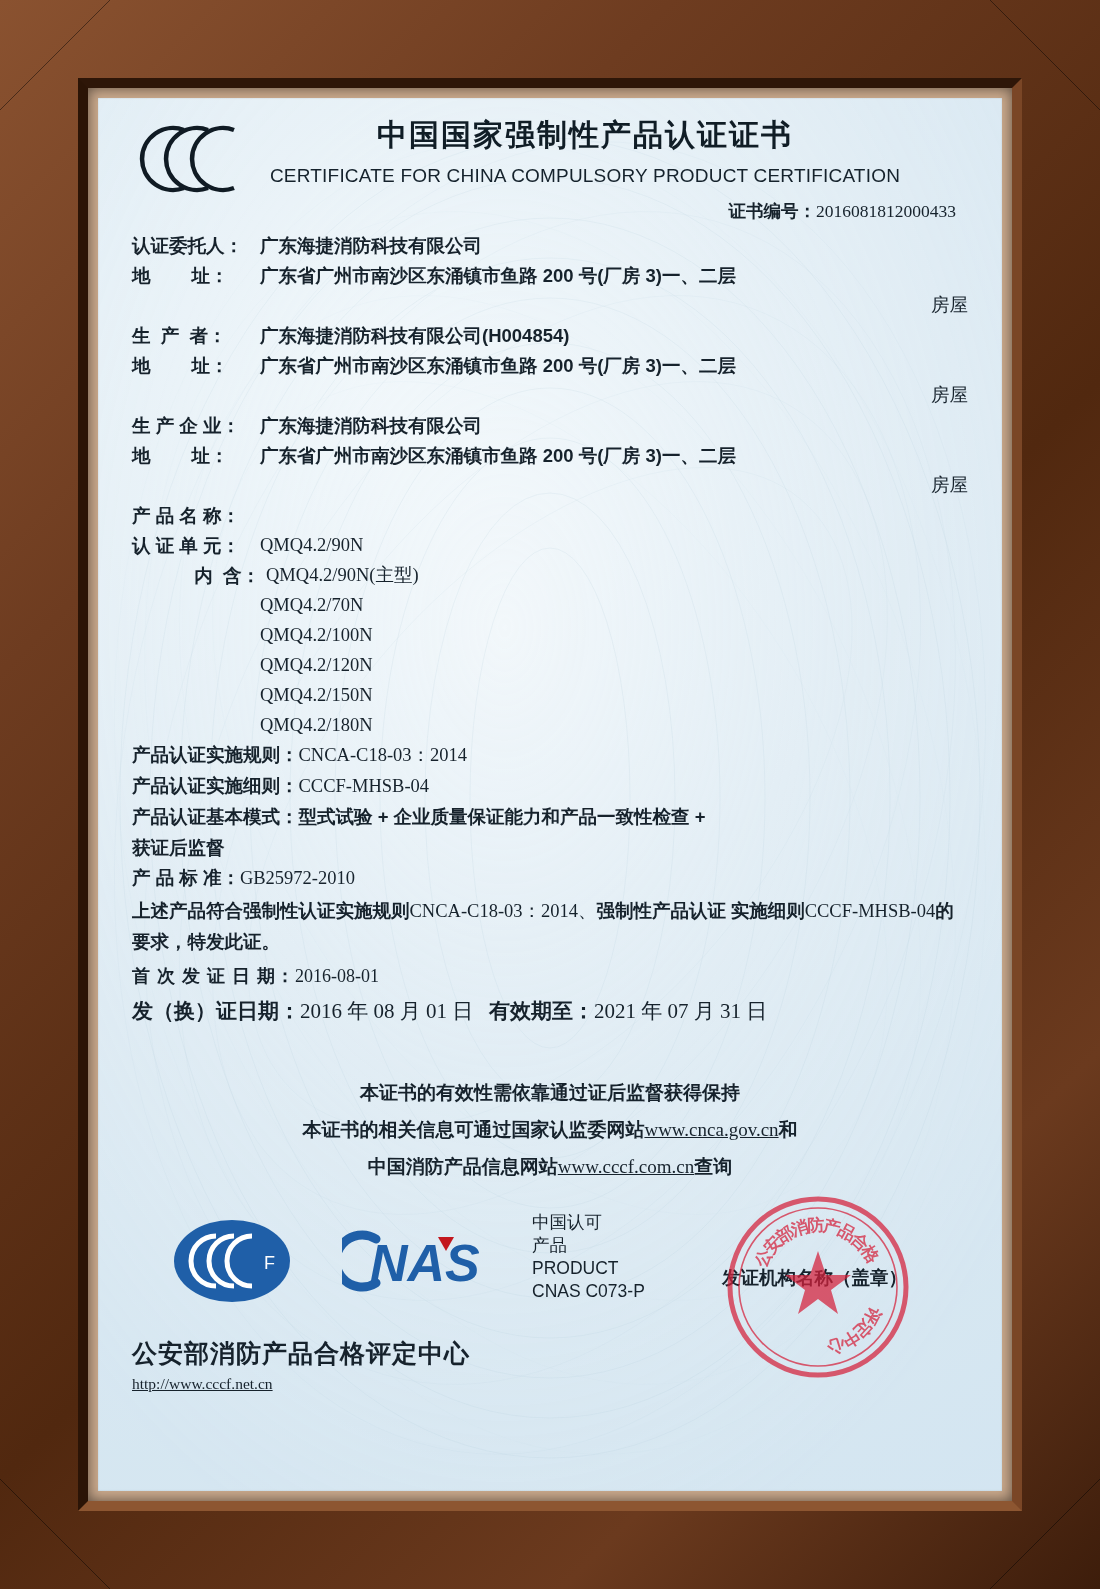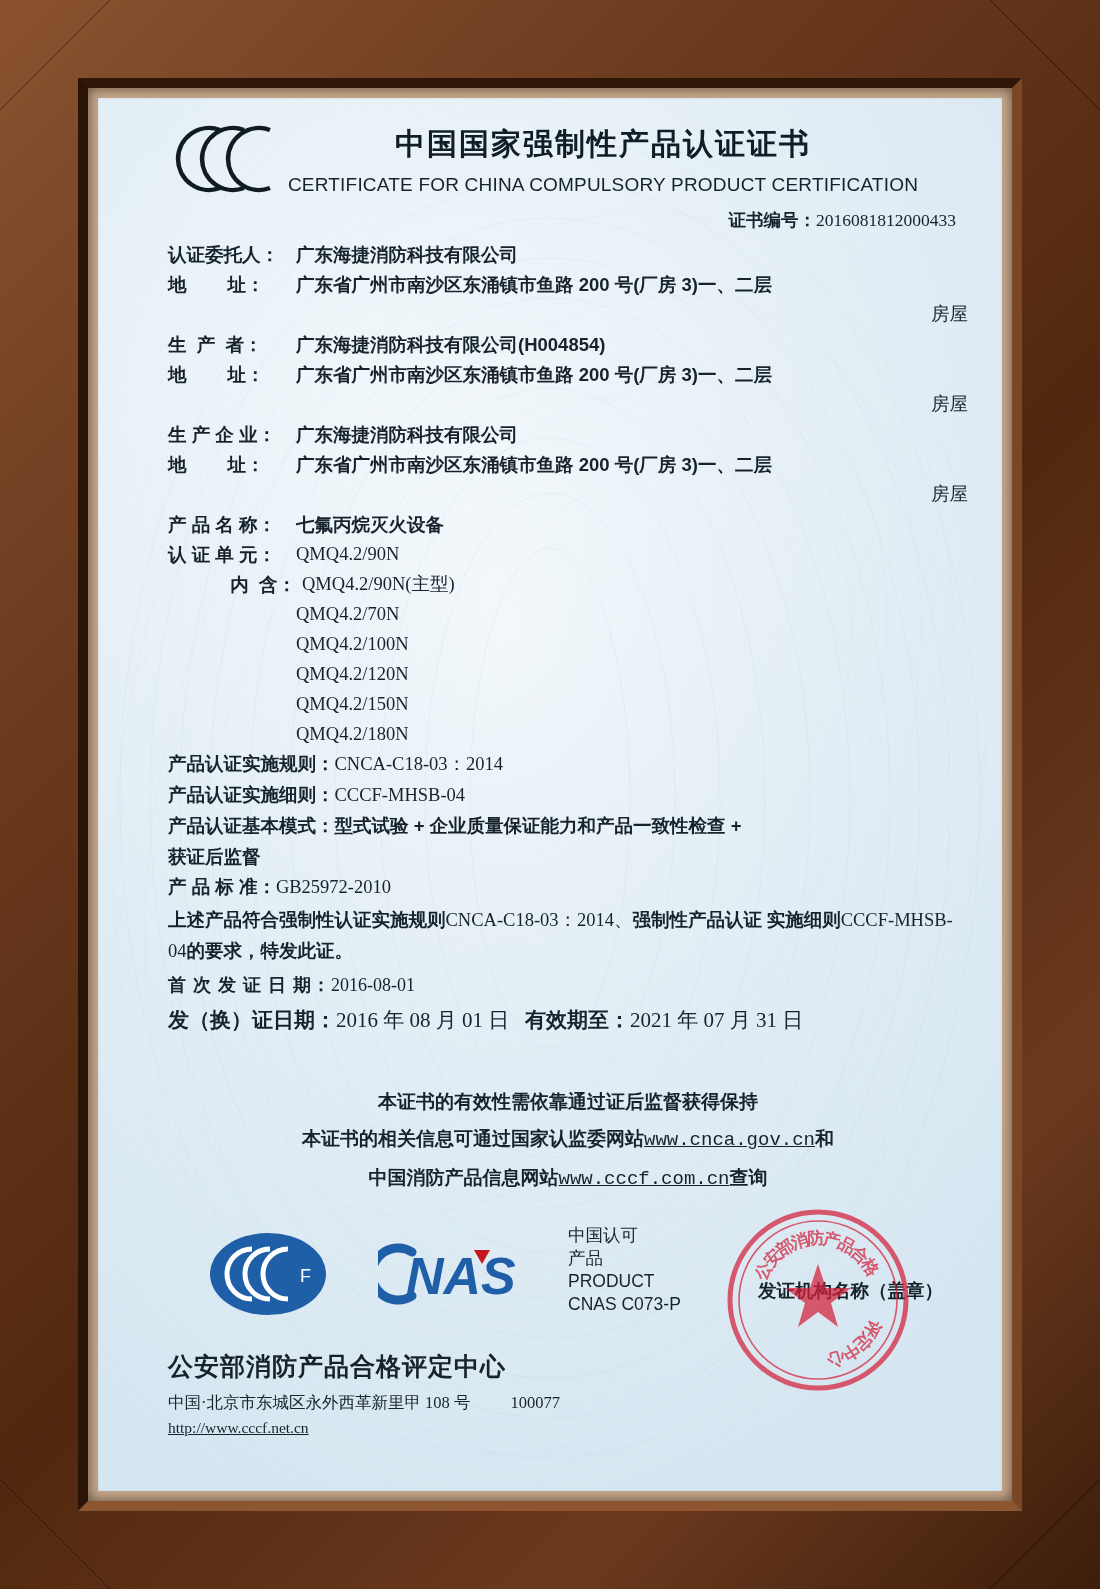--- a/index.html
+++ b/index.html
@@ -52,25 +52,24 @@
     overflow: hidden;
   }
   .guilloche {
     position: absolute;
     inset: 0;
     opacity: .5;
     pointer-events: none;
   }
   .content {
     position: relative;
-    padding: 26px 34px 10px 34px;
+    padding: 17px 34px 10px 34px;
     box-sizing: border-box;
     height: 100%;
     color: #16222c;
-    margin-left: 36px;
   }
   
   .ccc-logo {
     position: absolute;
     left: 40px; top: 22px;
     width: 112px; height: 78px;
   }
   .titles {
     text-align: center;
     padding-left: 70px;
@@ -115,21 +114,21 @@
   .indent { padding-left: 128px; text-align: right; }
   .mono-val { font-family: "Liberation Serif", serif; }
   .bold-run { font-family: "Liberation Sans", sans-serif; font-weight: bold; }
   .unit-list { padding-left: 128px; }
   .statement { margin-top: 2px; font-size: 18.5px; line-height: 1.6; }
   .firstissue { text-align: left; font-size: 18px; margin-top: 4px; }
   .firstissue .bold-run { letter-spacing: 1px; }
   .issuedate { font-size: 21px; margin-top: 3px; }
   
   .notes { margin-top: 46px; text-align: center; font-size: 19px; line-height: 1.95; }
-  .notes .u { text-decoration: underline; font-family: Liberation Mono, monospace; }
+  .notes .u { text-decoration: underline; font-family: Liberation Serif, serif; }
   .notes .cjkb { font-family: "Liberation Sans", sans-serif; font-weight: bold; }
   
   .logos {
     position: relative;
     margin-top: 26px;
     height: 108px;
   }
   .cccf-badge {
     position: absolute; left: 40px; top: 8px;
     width: 120px; height: 84px;
@@ -259,21 +258,20 @@
         </div>
 
         <div class="row">
           <div class="lab">地        址：</div>
           <div class="val cjk">广东省广州市南沙区东涌镇市鱼路 200 号(厂房 3)一、二层</div>
         </div>
         <div class="indent cjk">房屋</div>
 
         <div class="row">
           <div class="lab">产 品 名 称：</div>
-          <div class="val cjk">七氟丙烷灭火设备</div>
         </div>
 
         <div class="row">
           <div class="lab">认 证 单 元：</div>
           <div class="val mono-val">QMQ4.2/90N</div>
         </div>
 
         <div class="row">
           <div class="lab right">内  含：</div>
           <div class="val mono-val">QMQ4.2/90N(主型)</div>
@@ -374,21 +372,18 @@
               <text transform="rotate(133 98 98) translate(0 -56)" x="98" y="98" text-anchor="middle">定</text>
               <text transform="rotate(148 98 98) translate(0 -56)" x="98" y="98" text-anchor="middle">中</text>
               <text transform="rotate(163 98 98) translate(0 -56)" x="98" y="98" text-anchor="middle">心</text>
             </g>
           </g>
         </svg>
       </div>
 
       <div class="footer">
         <div class="org">公安部消防产品合格评定中心</div>
-        <div class="addr">
-          <span>中国·北京市东城区永外西革新里甲 108 号</span><span class="zip">100077</span>
-        </div>
         <div class="site">http://www.cccf.net.cn</div>
       </div>
 
     </div>
   </div>
 </div>
 
 </body></html>

